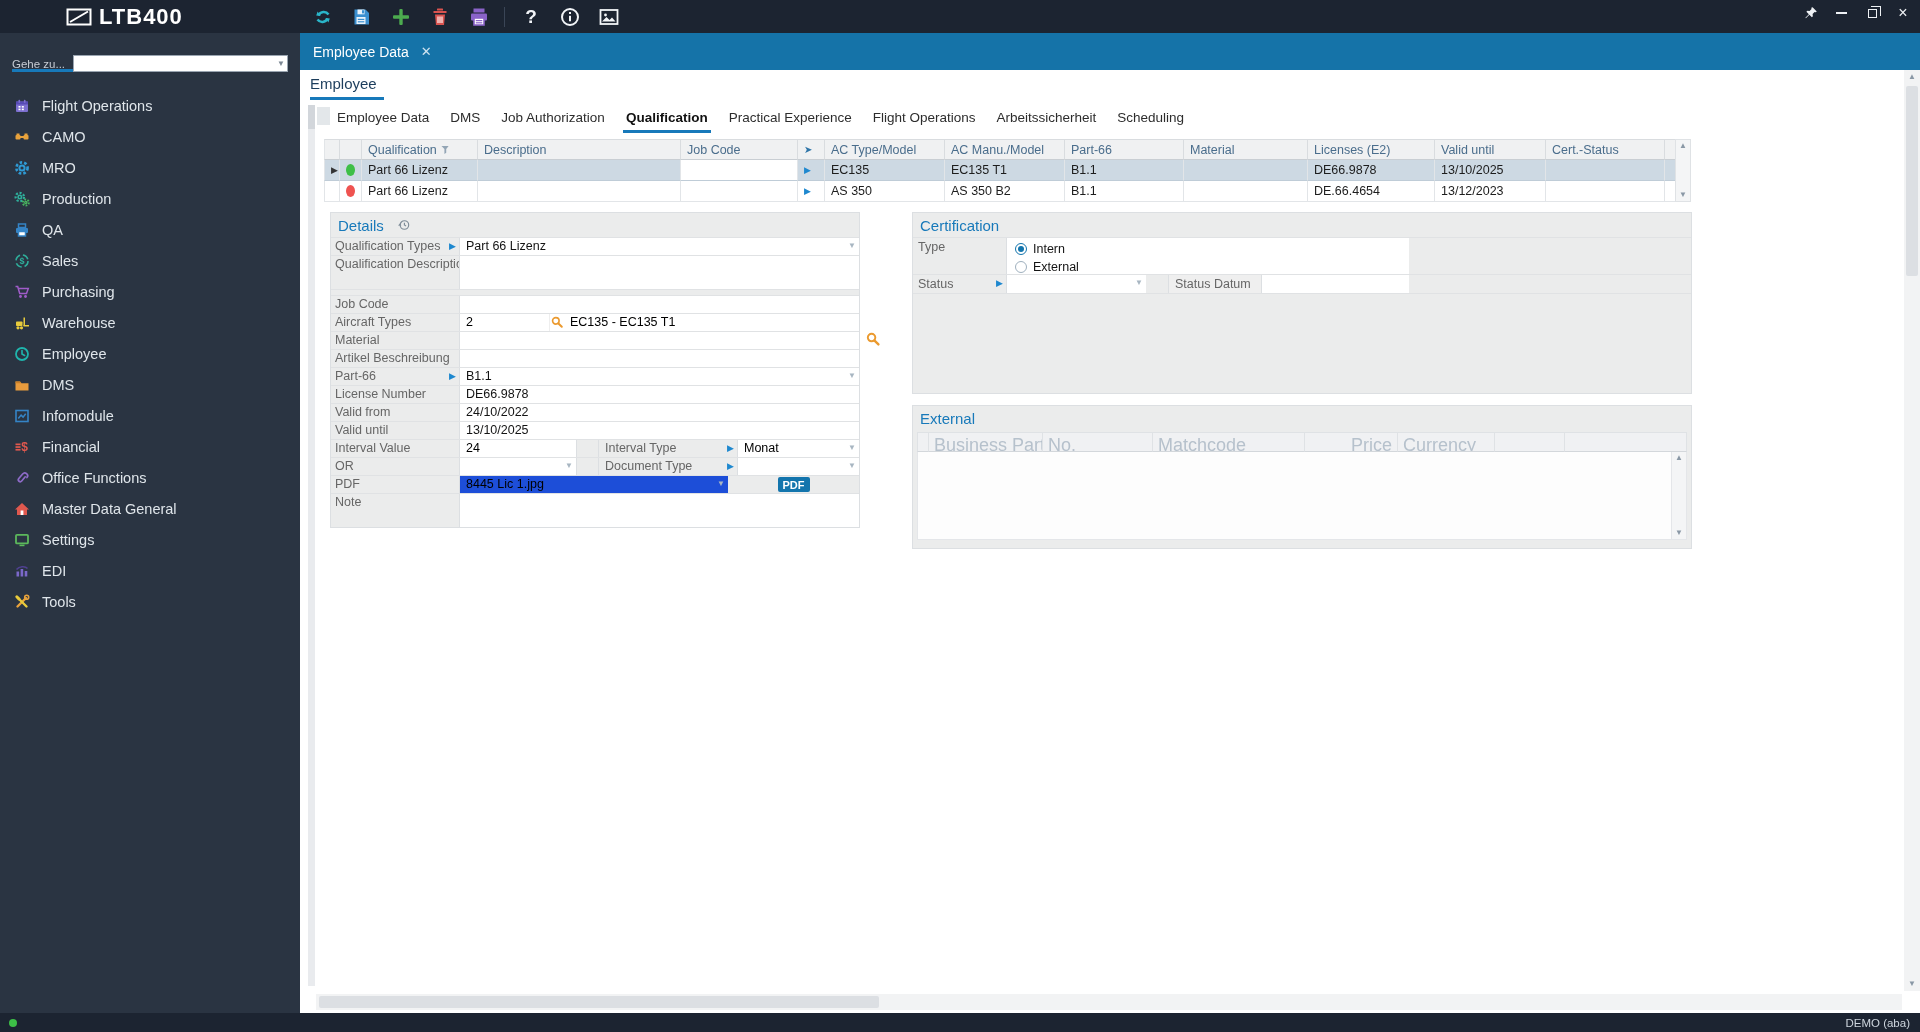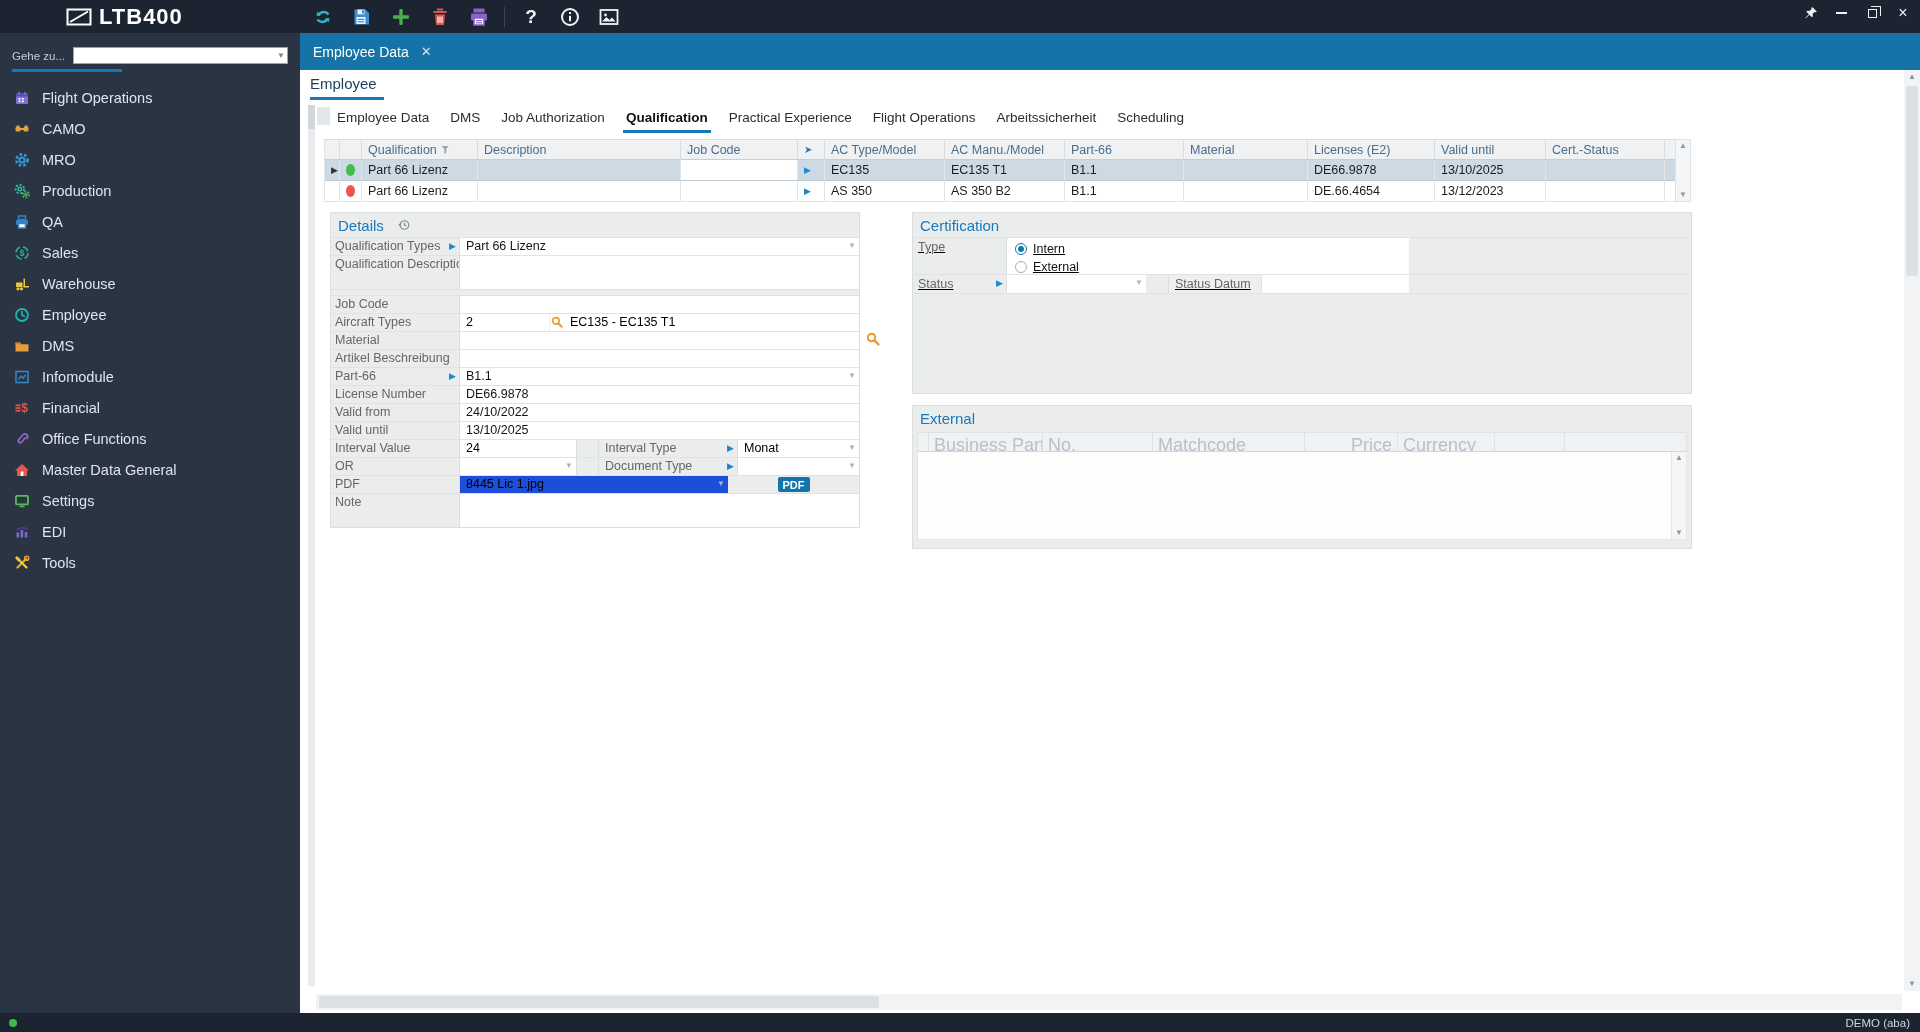--- a/index.html
+++ b/index.html
@@ -18,21 +18,21 @@
   .wmin{width:11px;height:2px;background:#eef1f4;}
   .wrest{width:9px;height:9px;border:1.5px solid #eef1f4;position:relative;}
   .wrest:before{content:"";position:absolute;left:2px;top:-4px;width:9px;height:9px;border:1.5px solid #eef1f4;border-bottom:none;border-left:none;}
   .wclose{font-size:16px;line-height:16px;color:#eef1f4;}
 
   
   .sidebar{position:absolute;left:0;top:33px;width:300px;height:980px;background:#2a3442;}
   .side-head{position:relative;height:38px;display:flex;align-items:center;padding:0 12px;color:#e8edf2;font-size:15px;}
   .side-underline{position:absolute;left:12px;top:36px;width:110px;height:3px;background:#1779ba;}
   .side-pin{position:absolute;right:12px;top:12px;}
-  .goto{display:flex;align-items:center;margin:14px 12px 0 12px;gap:8px;}
+  .goto{display:flex;align-items:center;margin:22px 12px 0 12px;gap:8px;}
   .goto-label{color:#c7ccd4;font-size:11.5px;white-space:nowrap;}
   .goto-input{flex:1;height:17px;background:#fff;border:1px solid #9aa5b1;display:flex;align-items:center;position:relative;}
   .goto-input input{border:none;outline:none;width:100%;height:100%;font-size:11px;padding:0 14px 0 3px;background:transparent;font-family:"Liberation Sans",sans-serif;}
   .goto-caret{position:absolute;right:2px;top:3px;font-size:8px;color:#7d8894;}
   .menu{margin-top:18px;}
   .mi{height:31px;display:flex;align-items:center;gap:12px;padding-left:13px;color:#dfe5ea;font-size:14.5px;cursor:pointer;}
   .mi .ic{width:17px;height:16px;display:inline-flex;align-items:center;justify-content:center;}
 
   
   .statusbar{position:absolute;left:0;bottom:0;width:1920px;height:19px;background:#1c2431;display:flex;align-items:center;}
@@ -92,21 +92,21 @@
   .fv2a{width:90px;background:#fff;border-left:1px solid #dcdfe2;padding:1px 6px;font-size:12.5px;line-height:15px;}
   .fv2b{flex:1;background:#fff;padding:1px 6px;font-size:12.5px;line-height:15px;}
   .fvP{width:269px;background:#1d4ed8;border-left:1px solid #dcdfe2;padding:1px 6px;font-size:12.5px;position:relative;line-height:15px;}
   .pdfzone{flex:1;display:flex;align-items:center;justify-content:center;}
   .pdfbtn{background:#1375ad;color:#fff;border:none;border-radius:2px;font-size:11px;font-weight:bold;height:15px;padding:0 5px;cursor:pointer;font-family:"Liberation Sans",sans-serif;}
   .mag-outside{position:absolute;left:566px;top:299px;}
 
   
   .cl{width:93px;padding:2px 5px;font-size:12.5px;color:#666;position:relative;line-height:15px;}
   .cfields{border-bottom:1px solid #e0e2e4;}
-  .crow{display:flex;border-top:1px solid #e0e2e4;text-decoration:underline;}
+  .crow{display:flex;border-top:1px solid #e0e2e4;}
   .cval{width:403px;background:#fff;border-left:1px solid #dcdfe2;padding:2px 8px;font-size:12.5px;}
   .radio-line{display:flex;align-items:center;height:18px;gap:6px;font-size:12.5px;color:#141414;}
   .radio{width:12px;height:12px;border-radius:50%;border:1px solid #9fb0be;background:#fff;position:relative;display:inline-block;cursor:pointer;}
   .radio.sel{border:1.5px solid #1375ad;}
   .radio.sel:after{content:"";position:absolute;left:2px;top:2px;right:2px;bottom:2px;border-radius:50%;background:#1375ad;}
   .ccombo{width:140px;background:#fff;border-left:1px solid #dcdfe2;position:relative;}
   .cgap{width:22px;}
   .cl2{width:93px;padding:2px 6px;font-size:12.5px;color:#666;background:#efefef;border-left:1px solid #dcdfe2;line-height:15px;}
   .cval2{width:148px;background:#fff;border-left:1px solid #dcdfe2;}
 
@@ -298,20 +298,30 @@
           <span>QA</span>
         </div>
       <div class="mi">
           <span class="ic">
             <svg width="16" height="16" viewBox="0 0 16 16">
               <circle cx="8" cy="8" r="6" fill="none" stroke="#2fae9b" stroke-width="1.6" stroke-dasharray="6.5 3"></circle>
               <text x="8" y="11" font-size="9" font-weight="bold" fill="#2fae9b" text-anchor="middle" font-family="Liberation Sans,sans-serif">$</text>
             </svg>
           </span>
           <span>Sales</span>
+        </div>
+      <div class="mi">
+          <span class="ic">
+            <svg width="16" height="16" viewBox="0 0 16 16">
+              <path d="M1.5 2.5h2.2l2 7h6.8l1.8-5H4.3" fill="none" stroke="#a05cc9" stroke-width="1.5"></path>
+              <circle cx="6.5" cy="12.5" r="1.4" fill="#a05cc9"></circle>
+              <circle cx="11.5" cy="12.5" r="1.4" fill="#a05cc9"></circle>
+            </svg>
+          </span>
+          <span>Purchasing</span>
         </div>
       <div class="mi">
           <span class="ic">
             <svg width="16" height="16" viewBox="0 0 16 16">
               <g fill="#e8cb3c">
                 <rect x="2" y="6.5" width="6.5" height="4.5" rx=".8"></rect>
                 <rect x="9.5" y="2.5" width="1.5" height="8.5"></rect>
                 <rect x="9.5" y="10" width="5.5" height="1.5"></rect>
               </g>
               <circle cx="4" cy="12.8" r="1.6" fill="#e8cb3c"></circle>

